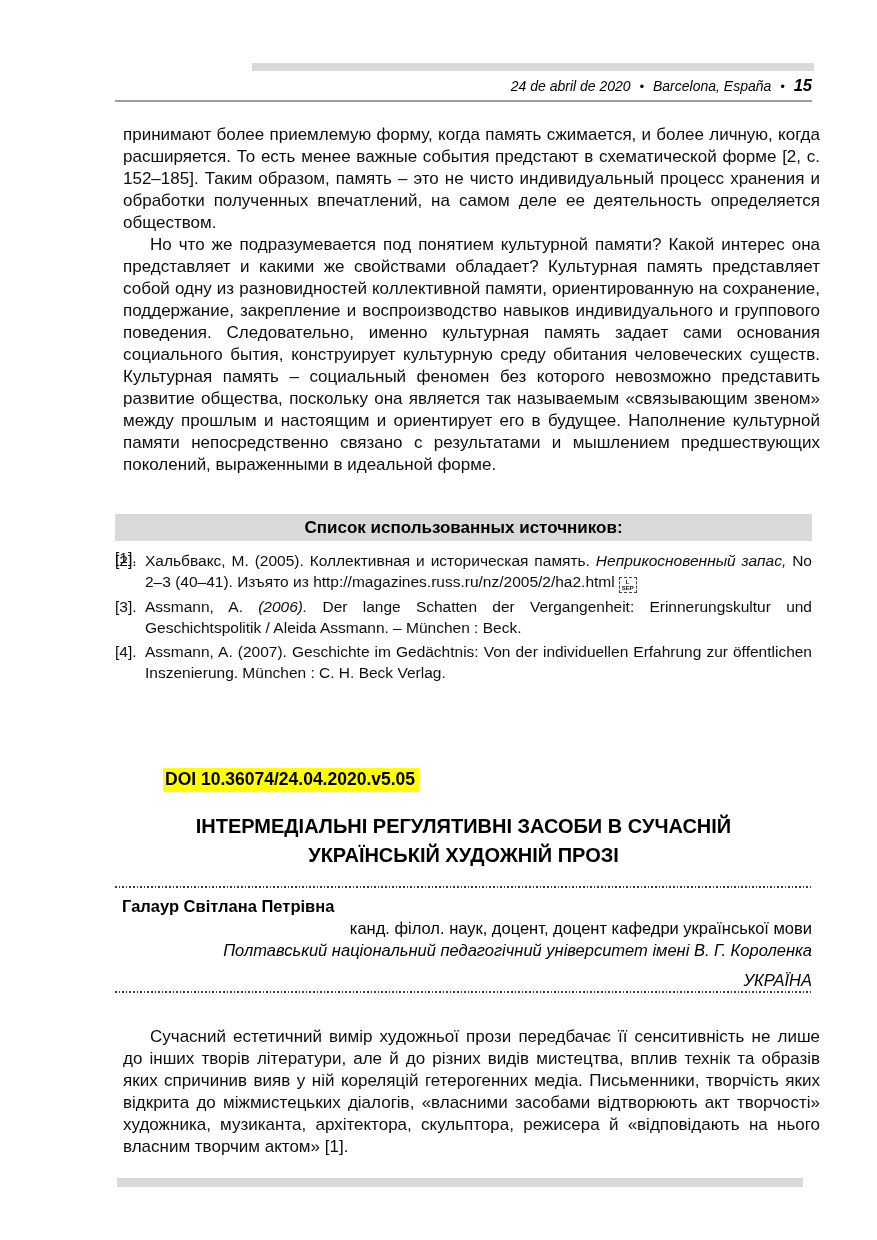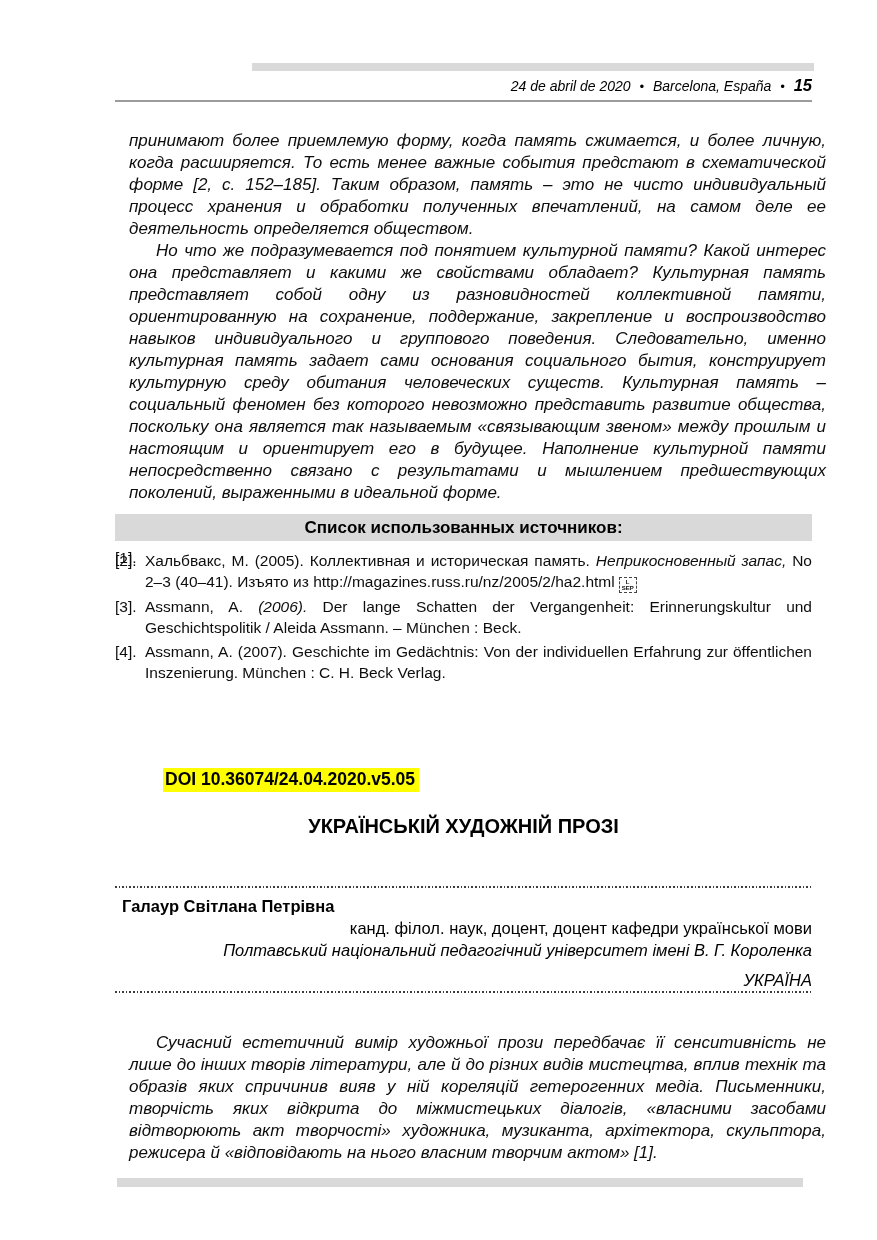--- a/index.html
+++ b/index.html
@@ -17,21 +17,21 @@
   #band-top    { left:252px; top:63px;  width:562px; height:8px; background:#d9d9d9; }
   #band-bottom { left:117px; top:1178px; width:686px; height:9px; background:#d9d9d9; }
 
   
   #page-header { left:115px; top:76px; width:697px; text-align:right; font-size:14px; color:#000; white-space:nowrap;font-style:italic; }
   #page-header .hdr-sep  { display:inline-block; margin:0 5px; font-size:13px; }
   #page-header .hdr-page { font-weight:bold; font-size:16.5px; }
   #header-rule { left:115px; top:100px; width:697px; height:2px; background:#9c9c9c; }
 
   
-  .body-text { font-size:17px; line-height:22px; text-align:justify; margin:14px; color:#0d0d0d;font-style:italic; }
+  .body-text { font-size:17px; line-height:22px; text-align:justify; margin:8px; color:#0d0d0d; }
   #para1 { left:115px; top:116px; width:697px; }
   #para2 { left:115px; top:226px; width:697px; }
   .indent { text-indent:27px; }
 
   
   #refs-heading { left:115px; top:514px; width:697px; height:27px; background:#d9d9d9;
                   text-align:center; font-weight:bold; font-size:17px; line-height:27px; color:#000; }
   #refs { left:115px; top:547px; width:697px; }
   .ref-item { position:relative; padding-left:30px; font-size:15.5px; line-height:21px;
               text-align:justify; margin-bottom:3px; color:#0d0d0d; }
@@ -95,20 +95,21 @@
   <div class="ref-item">
     <span class="ref-num">[4].</span><span>Assmann, A. (2007). Geschichte im Gedächtnis: Von der individuellen Erfahrung zur öffentlichen Inszenierung. München : C. H. Beck Verlag.</span><span class="ref-italic"></span><span></span>
   </div>
 </div>
 
 <div class="abs" id="doi-row">
   <span class="doi-badge">DOI 10.36074/24.04.2020.v5.05</span>
 </div>
 
 <h1 class="abs" id="article-title" style="margin:0;">
+  <span>ІНТЕРМЕДІАЛЬНІ РЕГУЛЯТИВНІ ЗАСОБИ В СУЧАСНІЙ</span>
   <span>УКРАЇНСЬКІЙ ХУДОЖНІЙ ПРОЗІ</span>
 </h1>
 
 <div class="abs dotted-rule" id="rule-author-top"></div>
 
 <div class="abs" id="author-block">
   <div class="orcid-row">
     <span>Галаур Світлана Петрівна</span>
   </div>
   <div class="author-degree">канд. філол. наук, доцент, доцент кафедри української мови</div>

